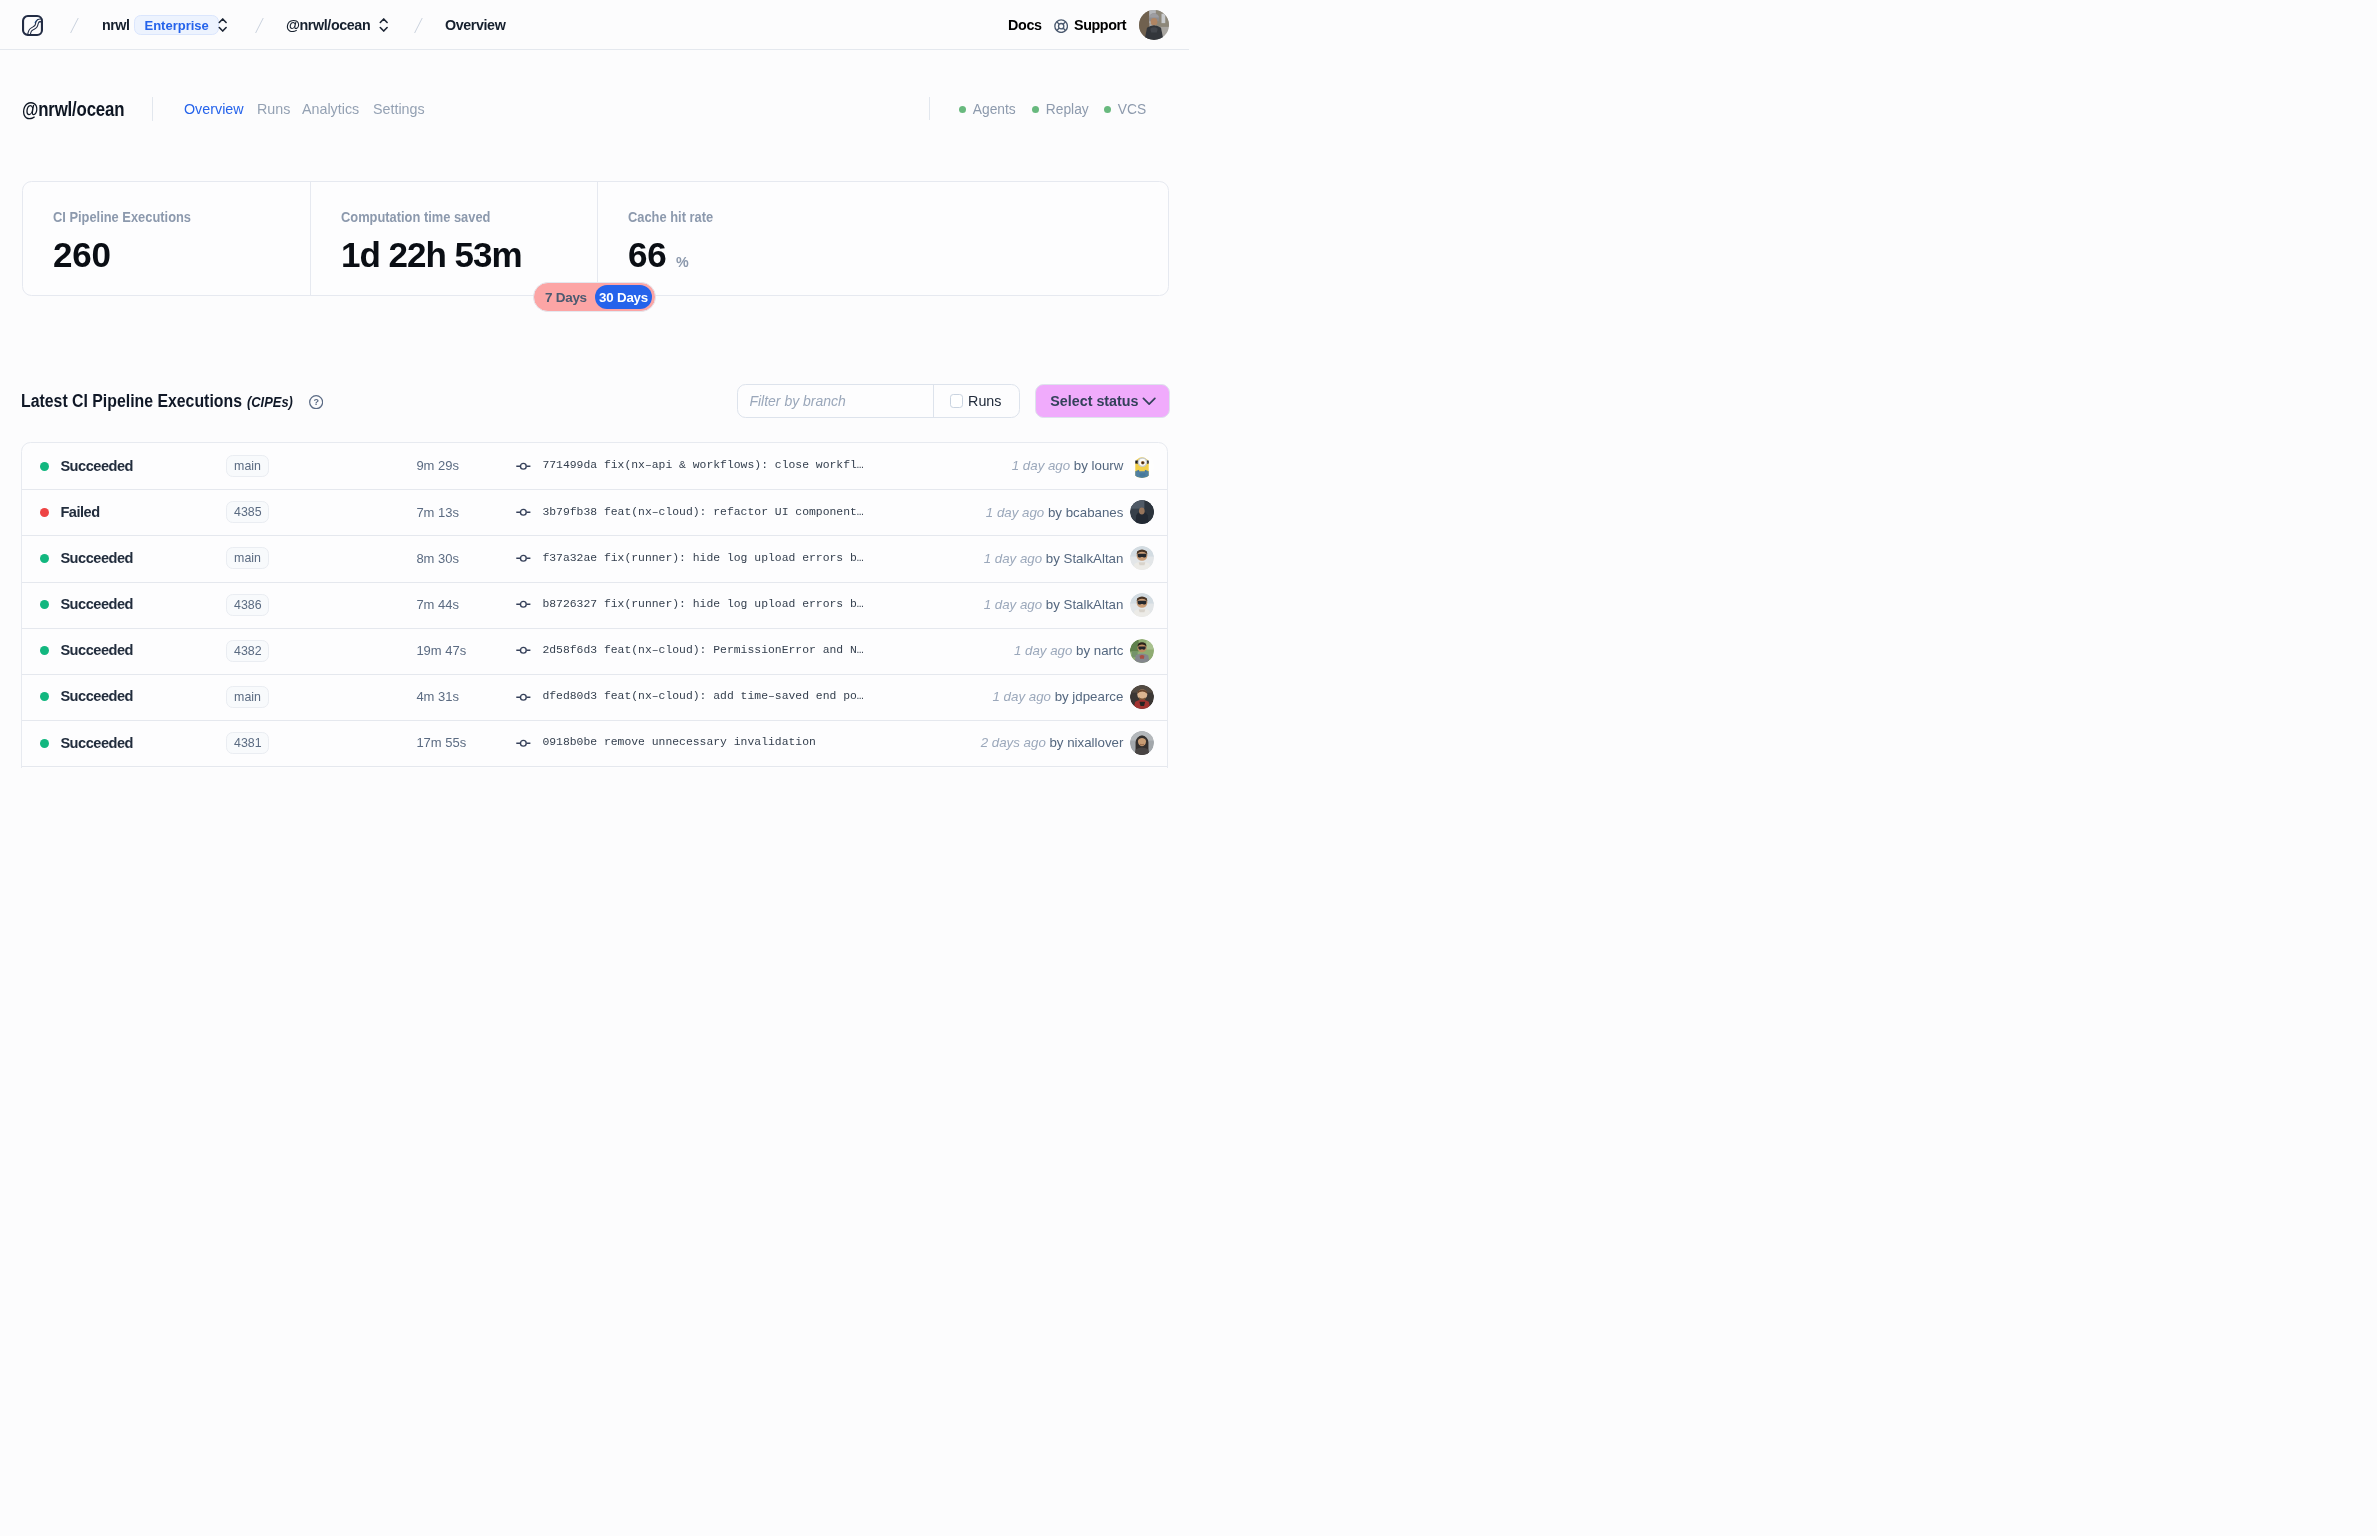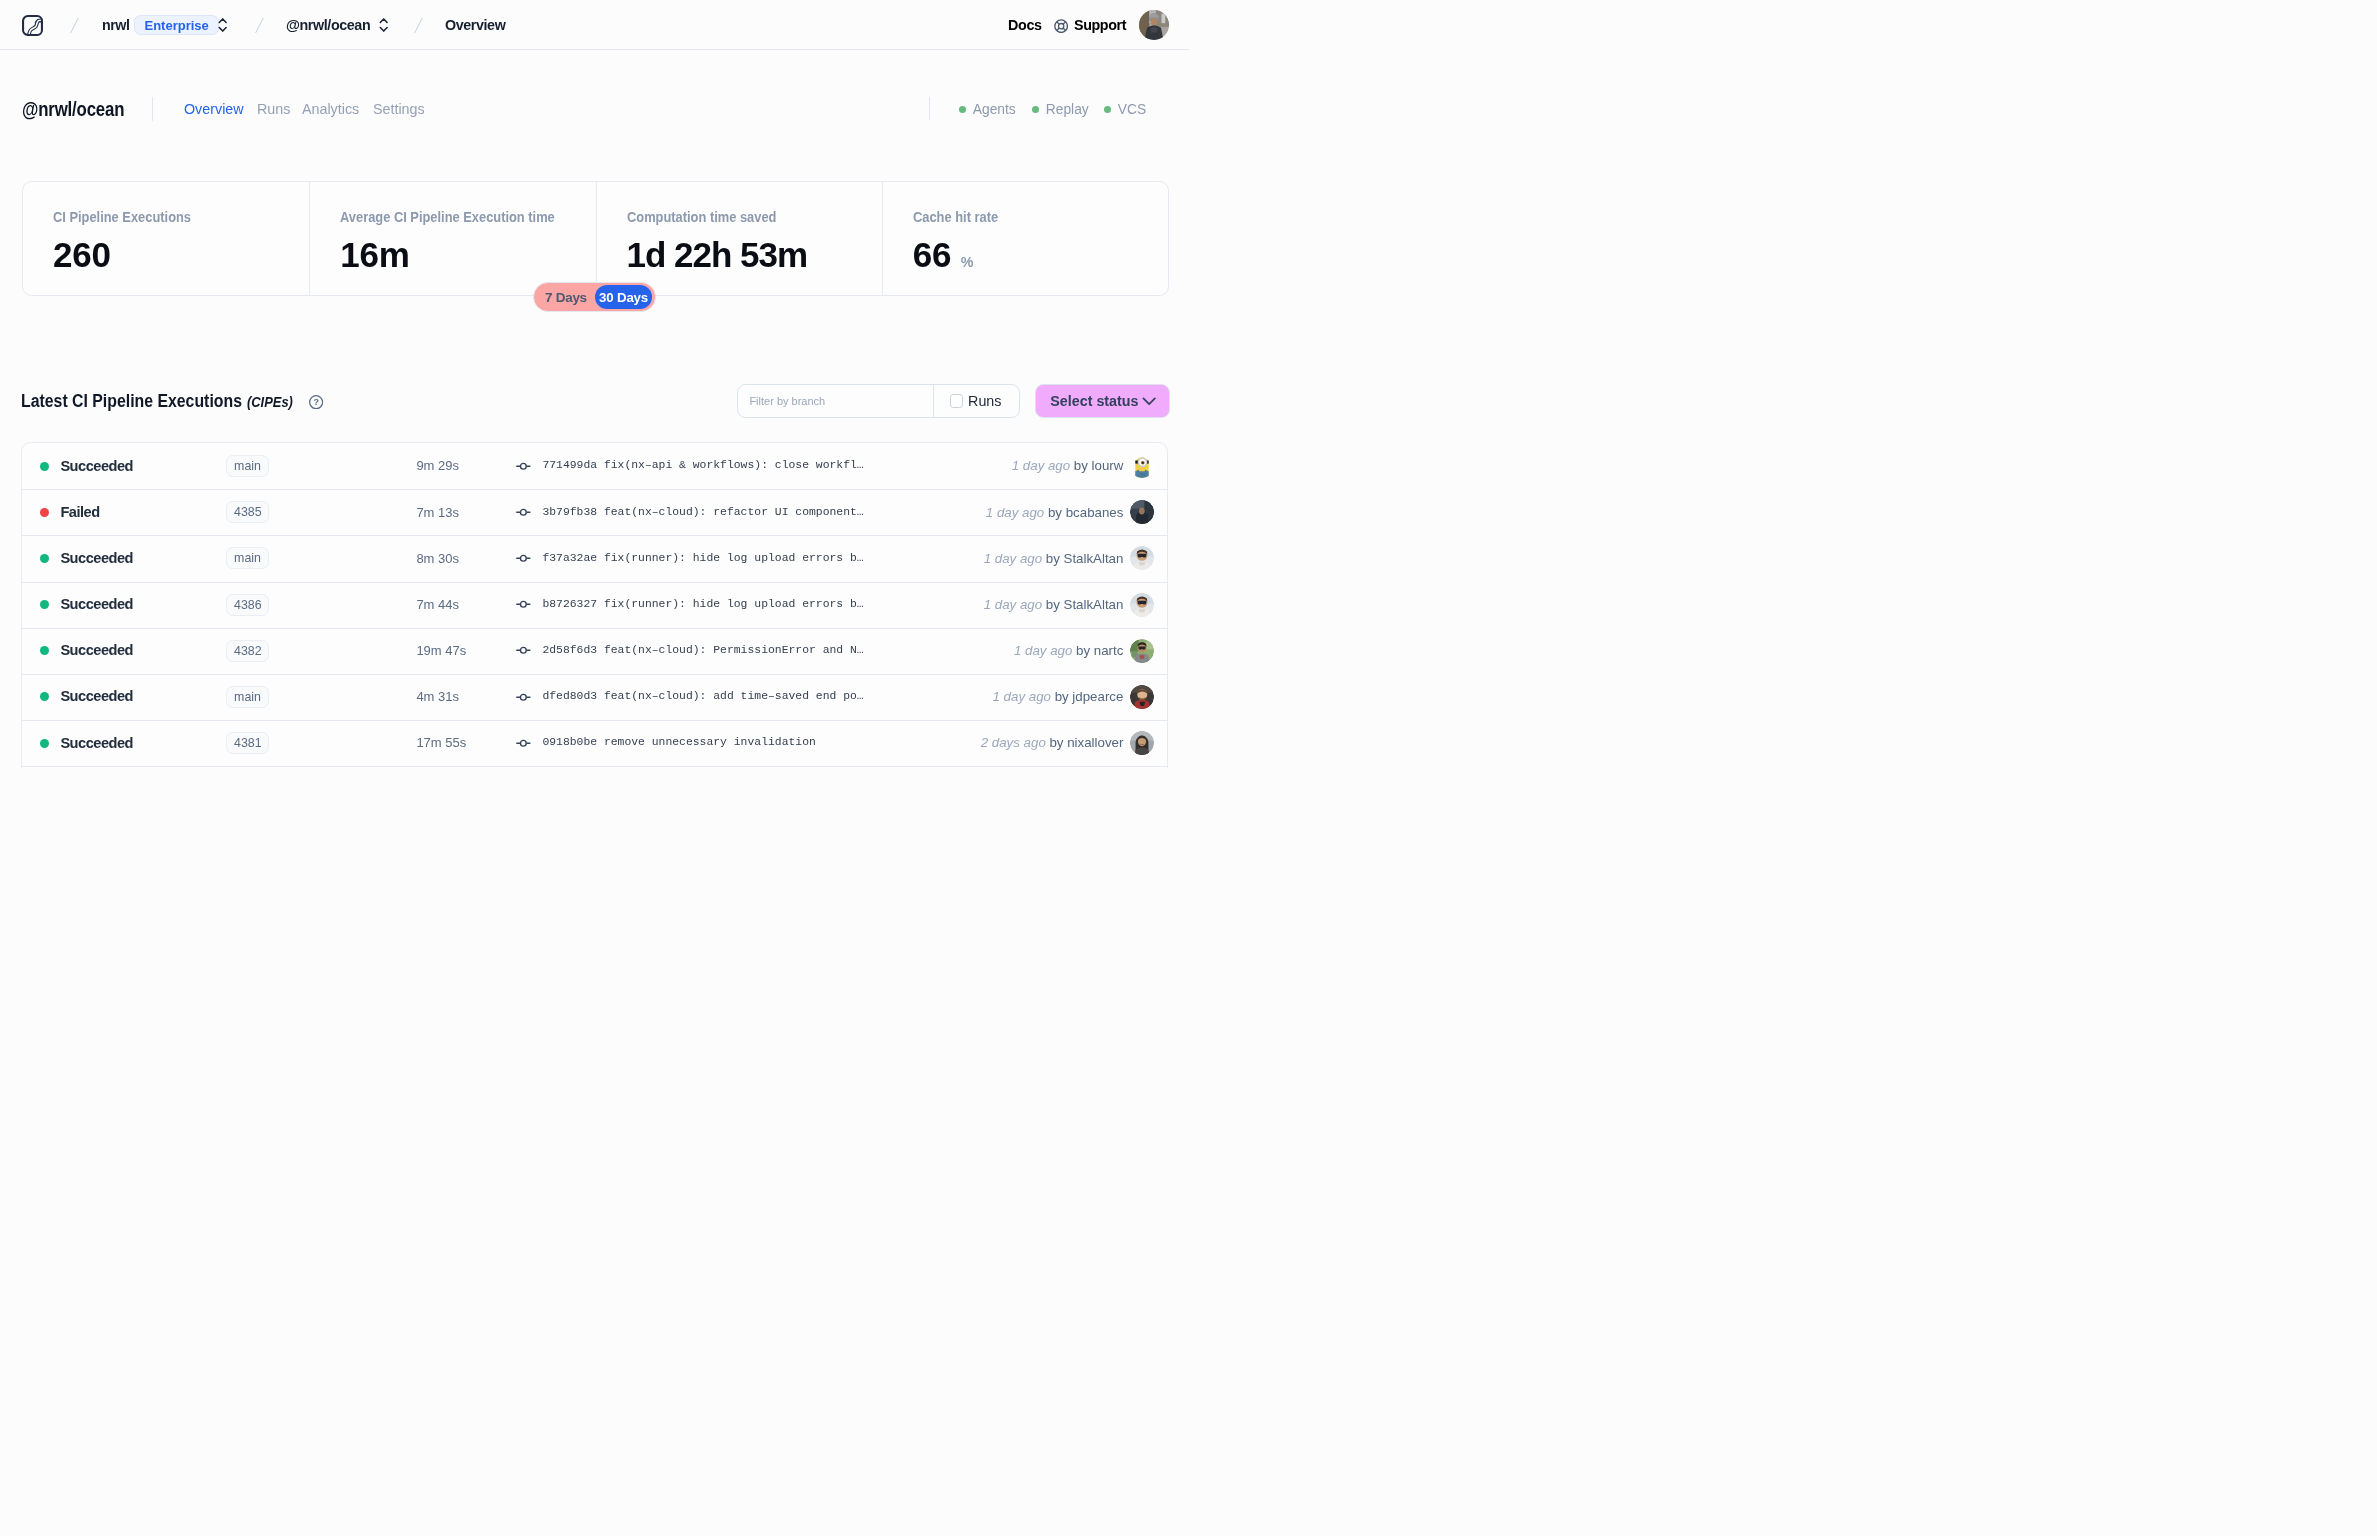--- a/index.html
+++ b/index.html
@@ -33,21 +33,21 @@
   .stat .num .pct { font-size:14.3px; font-weight:600; color:#8c99ad; letter-spacing:0; margin-left:9.5px; }
 
   .toggle { position:absolute; left:533px; top:282px; width:123px; height:30px; background:#fca5a5; border:1px solid #e4e8ef; border-radius:15px; display:flex; align-items:center; padding:0 2.9px; z-index:5; }
   .tg7 { width:59px; text-align:center; font-size:13.5px; font-weight:700; letter-spacing:-0.3px; color:#4b5a70; }
   .tg30 { width:58px; height:24px; background:#2563eb; border-radius:12.4px; color:#fff; font-size:13.3px; font-weight:700; letter-spacing:-0.2px; display:flex; align-items:center; justify-content:center; }
 
   
   .sect-title { position:absolute; left:21px; top:391px; font-size:18px; font-weight:700; color:#101827; letter-spacing:0; transform:scaleX(0.88); transform-origin:0 50%; white-space:nowrap; }
   .sect-title .cipes { font-style:italic; font-size:14.7px; margin-left:5.7px; letter-spacing:0; }
   .filter-group { position:absolute; left:737px; top:384px; width:283px; height:34px; border:1px solid #dde3ec; border-radius:8.6px; background:#fdfdfe; display:flex; align-items:center; }
-  .fg-left { width:195px; padding-left:11.4px; font-size:11px; color:#9aa7ba; }
+  .fg-left { width:195px; padding-left:11.4px; font-size:14px; color:#9aa7ba;font-style:italic; }
   .fg-right { flex:1; height:100%; border-left:1px solid #dde3ec; display:flex; align-items:center; padding-left:16px; }
   .cb { width:13.3px; height:13.3px; border:1.4px solid #c9d3e0; border-radius:3.3px; background:#fff; margin-right:4.8px; }
   .fg-right .xl { font-size:14.3px; color:#212b3b; }
   .select { position:absolute; left:1035px; top:384px; width:135px; height:34px; border:1px solid #dde3ec; border-radius:8.6px; background:#f0abfc; display:flex; align-items:center; padding-left:14.3px; font-size:14.3px; font-weight:600; color:#33415a; }
 
   
   .tbl { position:absolute; left:21.4px; top:442px; width:1147px; height:342px; background:#fdfdfe; border:1px solid #e7eaf0; border-radius:9.5px; }
   .rline { position:absolute; left:0; width:1145px; height:1px; background:#e5e8ee; }
   .st-dot { position:absolute; left:17.4px; width:9px; height:9px; border-radius:50%; }
   .st-ok { background:#12b77f; }
@@ -127,24 +127,20 @@
     <div class="feat" style="left:1032px;"><span class="dot"></span>Replay</div>
     <div class="feat" style="left:1104px;"><span class="dot"></span>VCS</div>
   </div>
 
   <div class="stats">
     <div class="stat">
         <div class="lbl">CI Pipeline Executions</div>
         <div class="num">260</div>
       </div>
     <div class="stat">
-        <div class="lbl">Average CI Pipeline Execution time</div>
-        <div class="num">16m</div>
-      </div>
-    <div class="stat">
         <div class="lbl">Computation time saved</div>
         <div class="num" style="letter-spacing:-1px">1d 22h 53m</div>
       </div>
     <div class="stat">
         <div class="lbl">Cache hit rate</div>
         <div class="num">66<span class="pct">%</span></div>
       </div>
   </div>
   <div class="toggle">
       <div class="tg7">7 Days</div>

